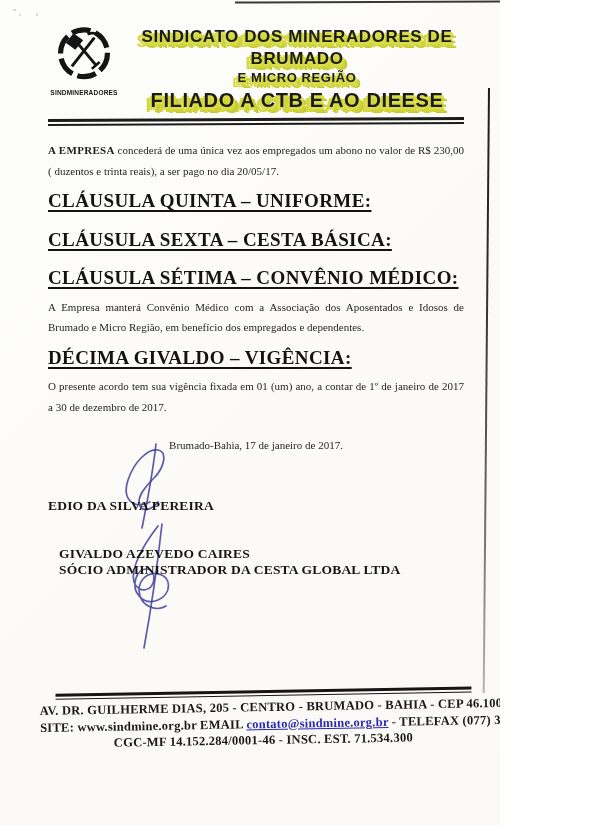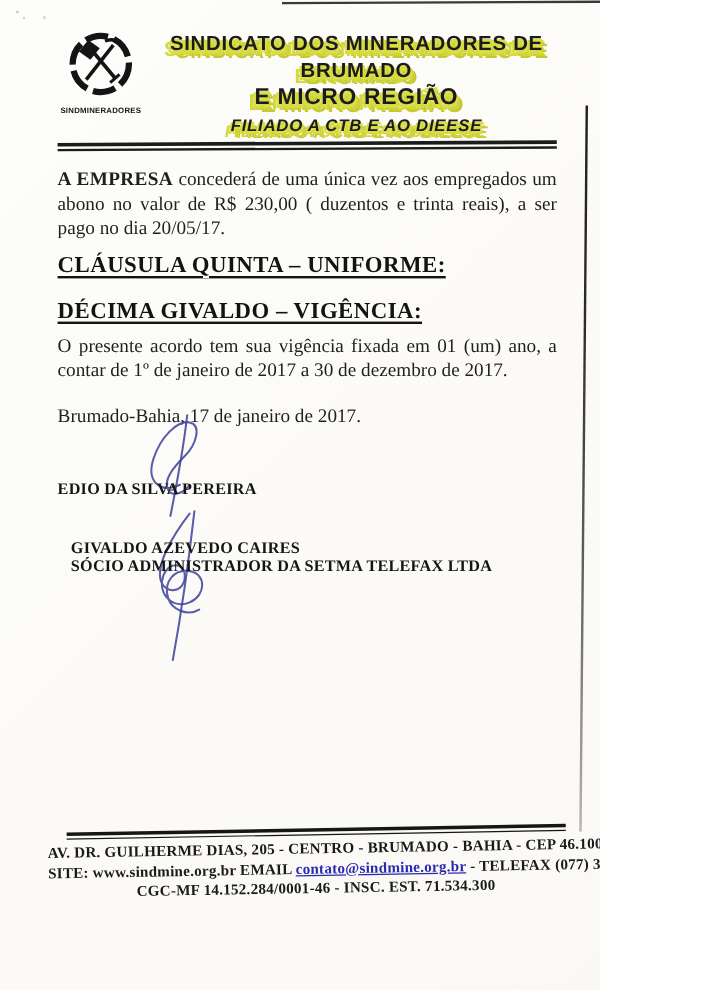--- a/index.html
+++ b/index.html
@@ -51,48 +51,48 @@
     line-height: 1.3;
     text-shadow:
       1px 2px 0 #dade49,
       2px 3px 0 #d4d83e,
       -2px 3px 0 #d9dd45,
       3px 5px 0 #cdd138,
       -5px 5px 0 #d4d83e,
       5px 6px 0 #c4c832;
   }
   .title-line.l1 { font-size: 17px; }
-  .title-line.l2 { font-size: 19px; }
-  .title-line.l3 { font-size: 14px; font-style: italic; }
+  .title-line.l2 { font-size: 13px; }
+  .title-line.l3 { font-size: 20px; }
 
   .header-rule {
     margin-top: 5px; height: 7px;
     border-top: 3px solid #1c1c1c;
     border-bottom: 2px solid #1c1c1c;
     transform: rotate(-0.3deg);
   }
 
   
   .doc-para {
-    font-size: 16px; line-height: 20.5px; color: #1f1f1f;
+    font-size: 11px; line-height: 20.5px; color: #1f1f1f;
     text-align: justify;
   }
   .doc-para strong { letter-spacing: .3px; }
   .intro { margin-top: 15px; }
   .section { margin-top: 10px; }
   .section-heading {
     display: inline-block;
     font-size: 19px; font-weight: bold; color: #131313;
     letter-spacing: .4px; line-height: 20.5px;
     text-decoration: underline;
     text-underline-offset: 3px;
     text-decoration-thickness: 1.5px;
     margin-bottom: 8px;
   }
-  .dateline { margin-top: 18px; text-align: left; }
+  .dateline { margin-top: 18px; text-align: center; }
 
   
   .sig-area { position: relative; margin-top: 42px; }
   .sig { position: absolute; pointer-events: none; }
   .sig path {
     fill: none; stroke: #3d3f9c; stroke-width: 1.7;
     stroke-linecap: round; stroke-linejoin: round; opacity: .85;
   }
   .sig1 { left: 64px; top: -58px; }
   .sig2 { left: 52px; top: 22px; }
@@ -158,22 +158,27 @@
 
     <div class="header-rule"></div>
 
     <p class="doc-para intro"><strong>A EMPRESA</strong> <span>concederá de uma única vez aos empregados um abono no valor de R$ 230,00 ( duzentos e trinta reais), a ser pago no dia 20/05/17.</span></p>
 
     <div class="section">
       <div class="section-heading">CLÁUSULA QUINTA – UNIFORME:</div>
     </div>
 
     <div class="section">
-    </div>
-
+      <div class="section-heading">CLÁUSULA SEXTA – CESTA BÁSICA:</div>
+    </div>
+
+    <div class="section">
+      <div class="section-heading">CLÁUSULA SÉTIMA – CONVÊNIO MÉDICO:</div>
+      <p class="doc-para">A Empresa manterá Convênio Médico com a Associação dos Aposentados e Idosos de Brumado e Micro Região, em benefício dos empregados e dependentes.</p>
+    </div>
 
     <div class="section">
       <div class="section-heading">DÉCIMA GIVALDO – VIGÊNCIA:</div>
       <p class="doc-para">O presente acordo tem sua vigência fixada em 01 (um) ano, a contar de 1º de janeiro de 2017 a 30 de dezembro de 2017.</p>
     </div>
 
     <p class="doc-para dateline">Brumado-Bahia, 17 de janeiro de 2017.</p>
 
     <div class="sig-area">
       <svg class="sig sig1" width="72" height="90" viewBox="0 0 72 90">
@@ -182,21 +187,21 @@
       </svg>
       <div class="name-block nb1">
         <div>EDIO DA SILVA PEREIRA</div>
       </div>
       <svg class="sig sig2" width="100" height="132" viewBox="0 0 100 132">
         <path d="M58 6 C44 24 30 48 34 62 C38 74 54 72 54 58 C54 46 40 46 36 58 C31 73 44 86 58 80 C72 74 72 56 58 54 C46 52 36 62 40 76 C43 86 56 92 66 86"></path>
         <path d="M62 4 C58 40 52 84 44 128"></path>
       </svg>
       <div class="name-block nb2">
         <div>GIVALDO AZEVEDO CAIRES</div>
-        <div>SÓCIO ADMINISTRADOR DA SETMA TELEFAX LTDA</div>
+        <div>SÓCIO ADMINISTRADOR DA CESTA GLOBAL LTDA</div>
       </div>
     </div>
 
   </div>
 
   <div class="footer">
     <div class="footer-rule"></div>
     <div class="footer-line">AV. DR. GUILHERME DIAS, 205 - CENTRO - BRUMADO - BAHIA - CEP 46.100-000</div>
     <div class="footer-line"><span>SITE: www.sindmine.org.br EMAIL</span> <span class="footer-email">contato@sindmine.org.br</span> <span>- TELEFAX (077) 3441-3025</span></div>
     <div class="footer-line">CGC-MF 14.152.284/0001-46 - INSC. EST. 71.534.300</div>

